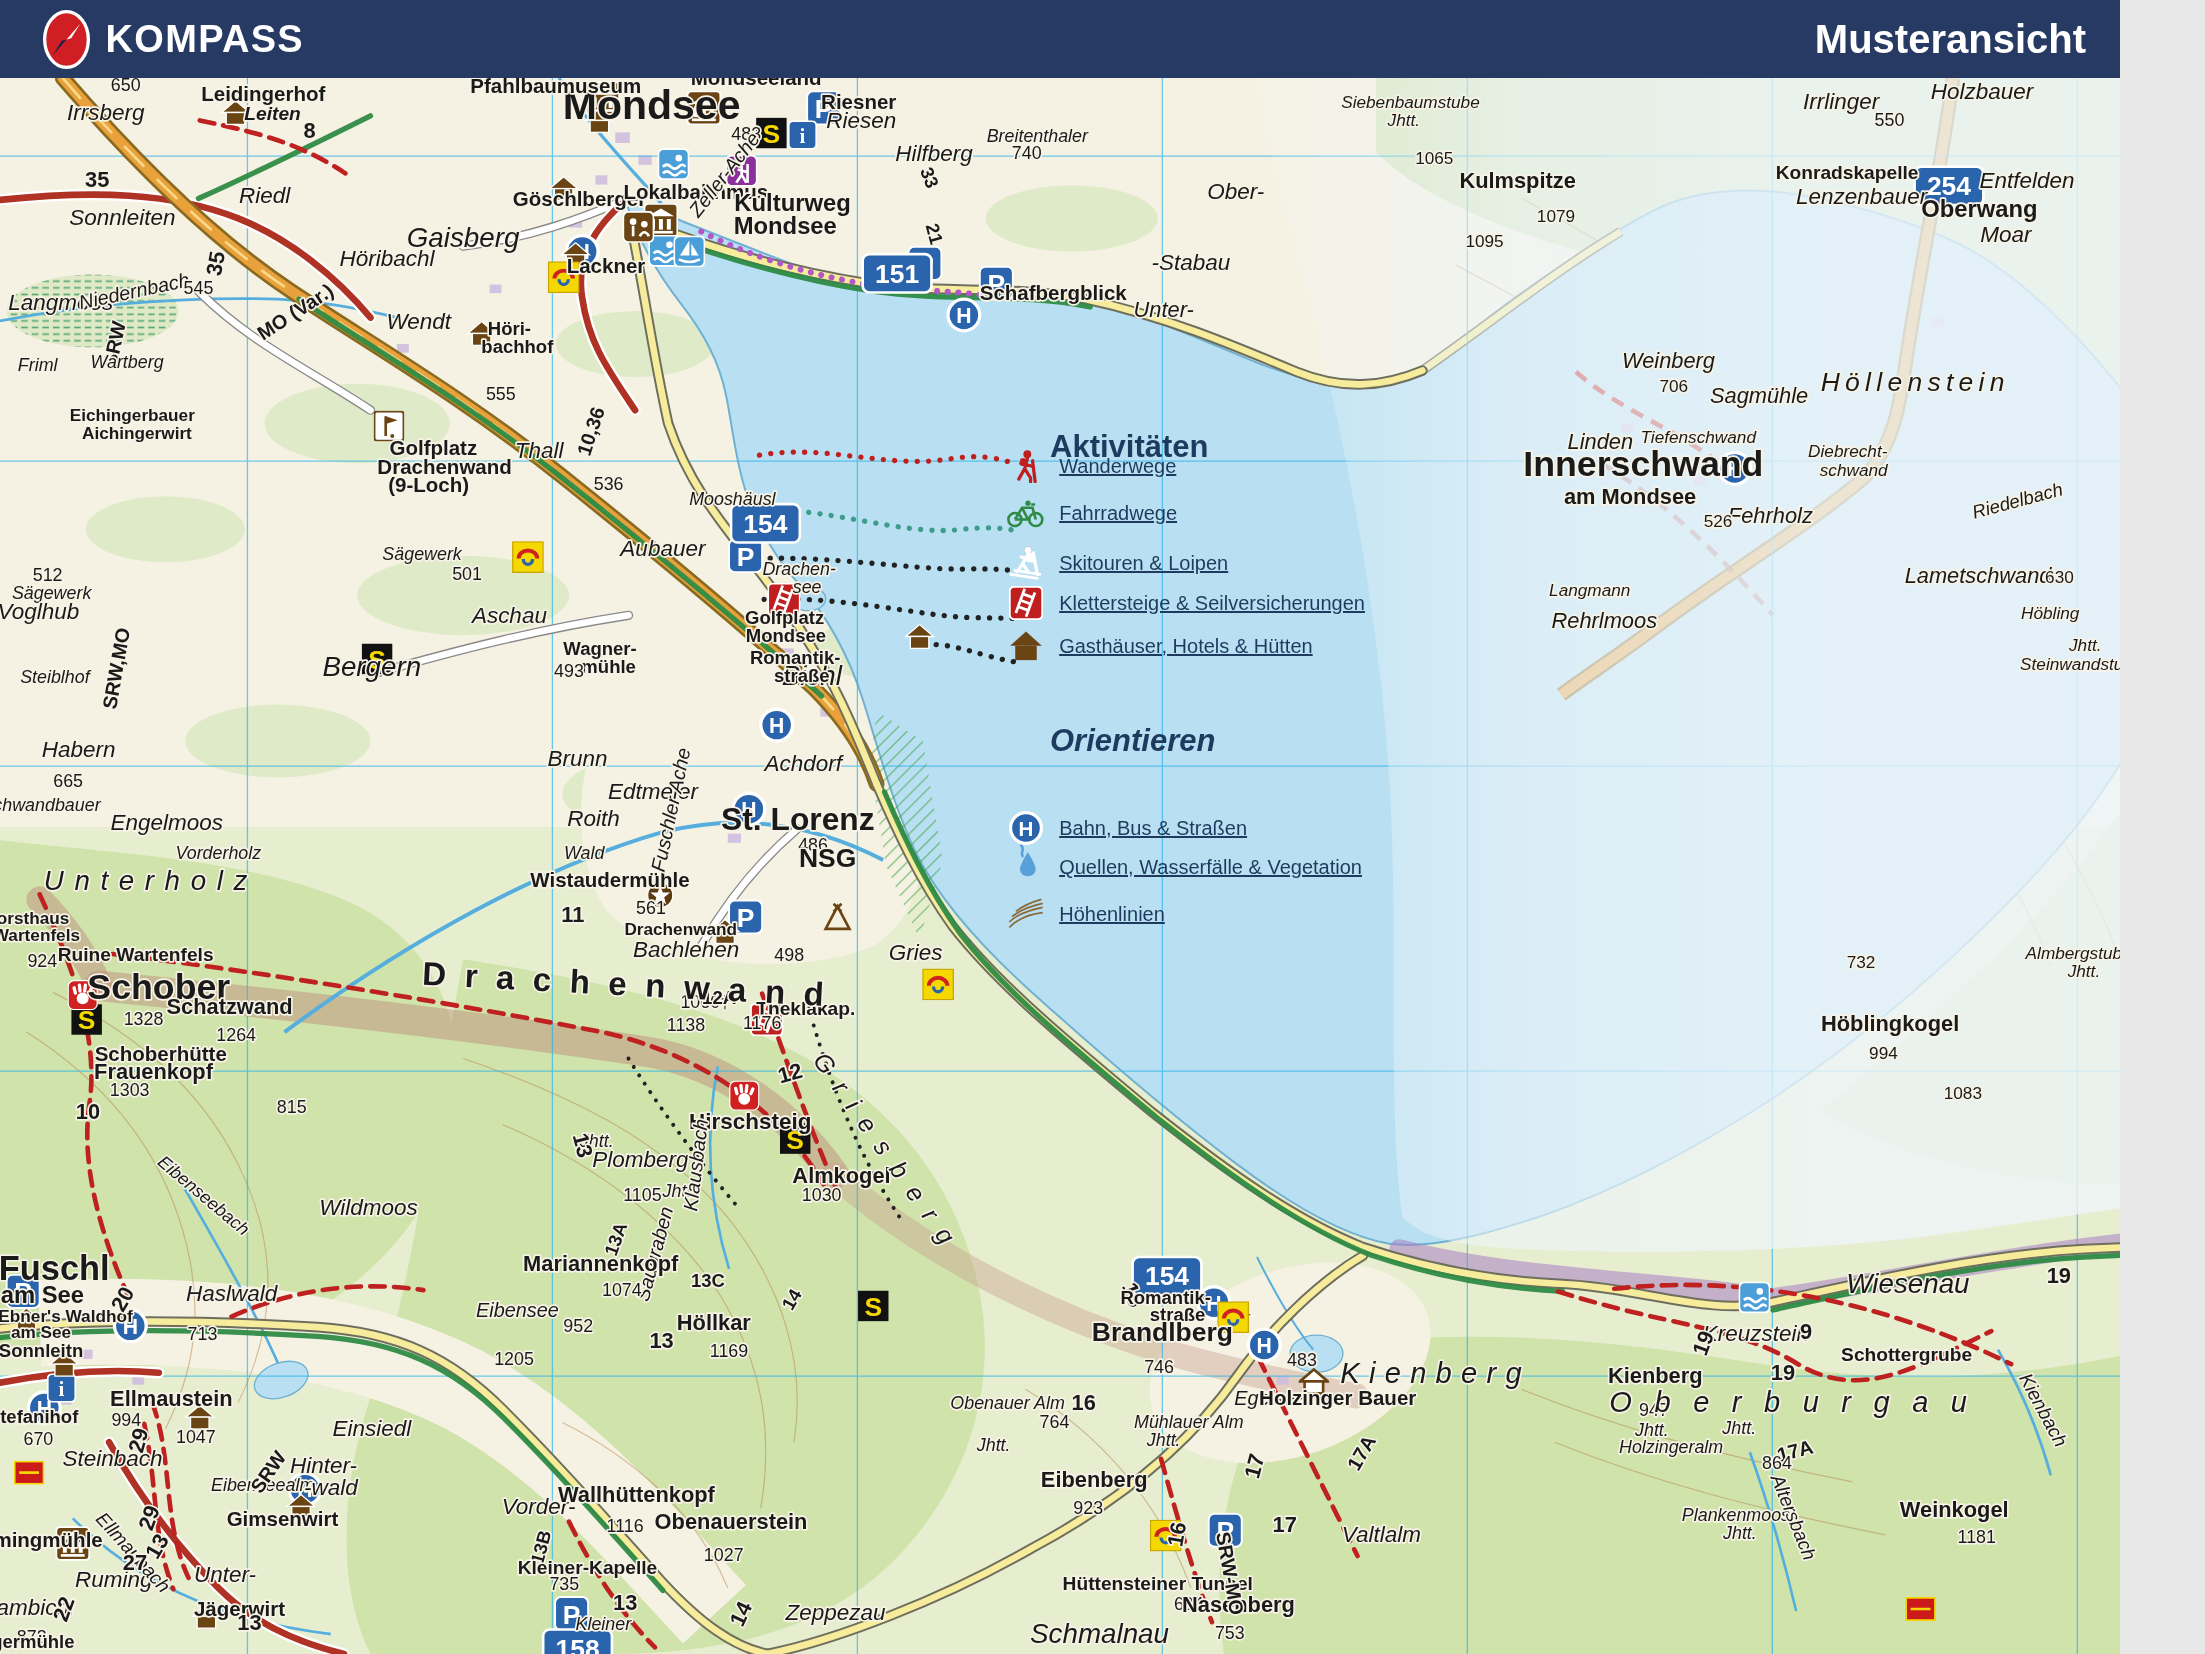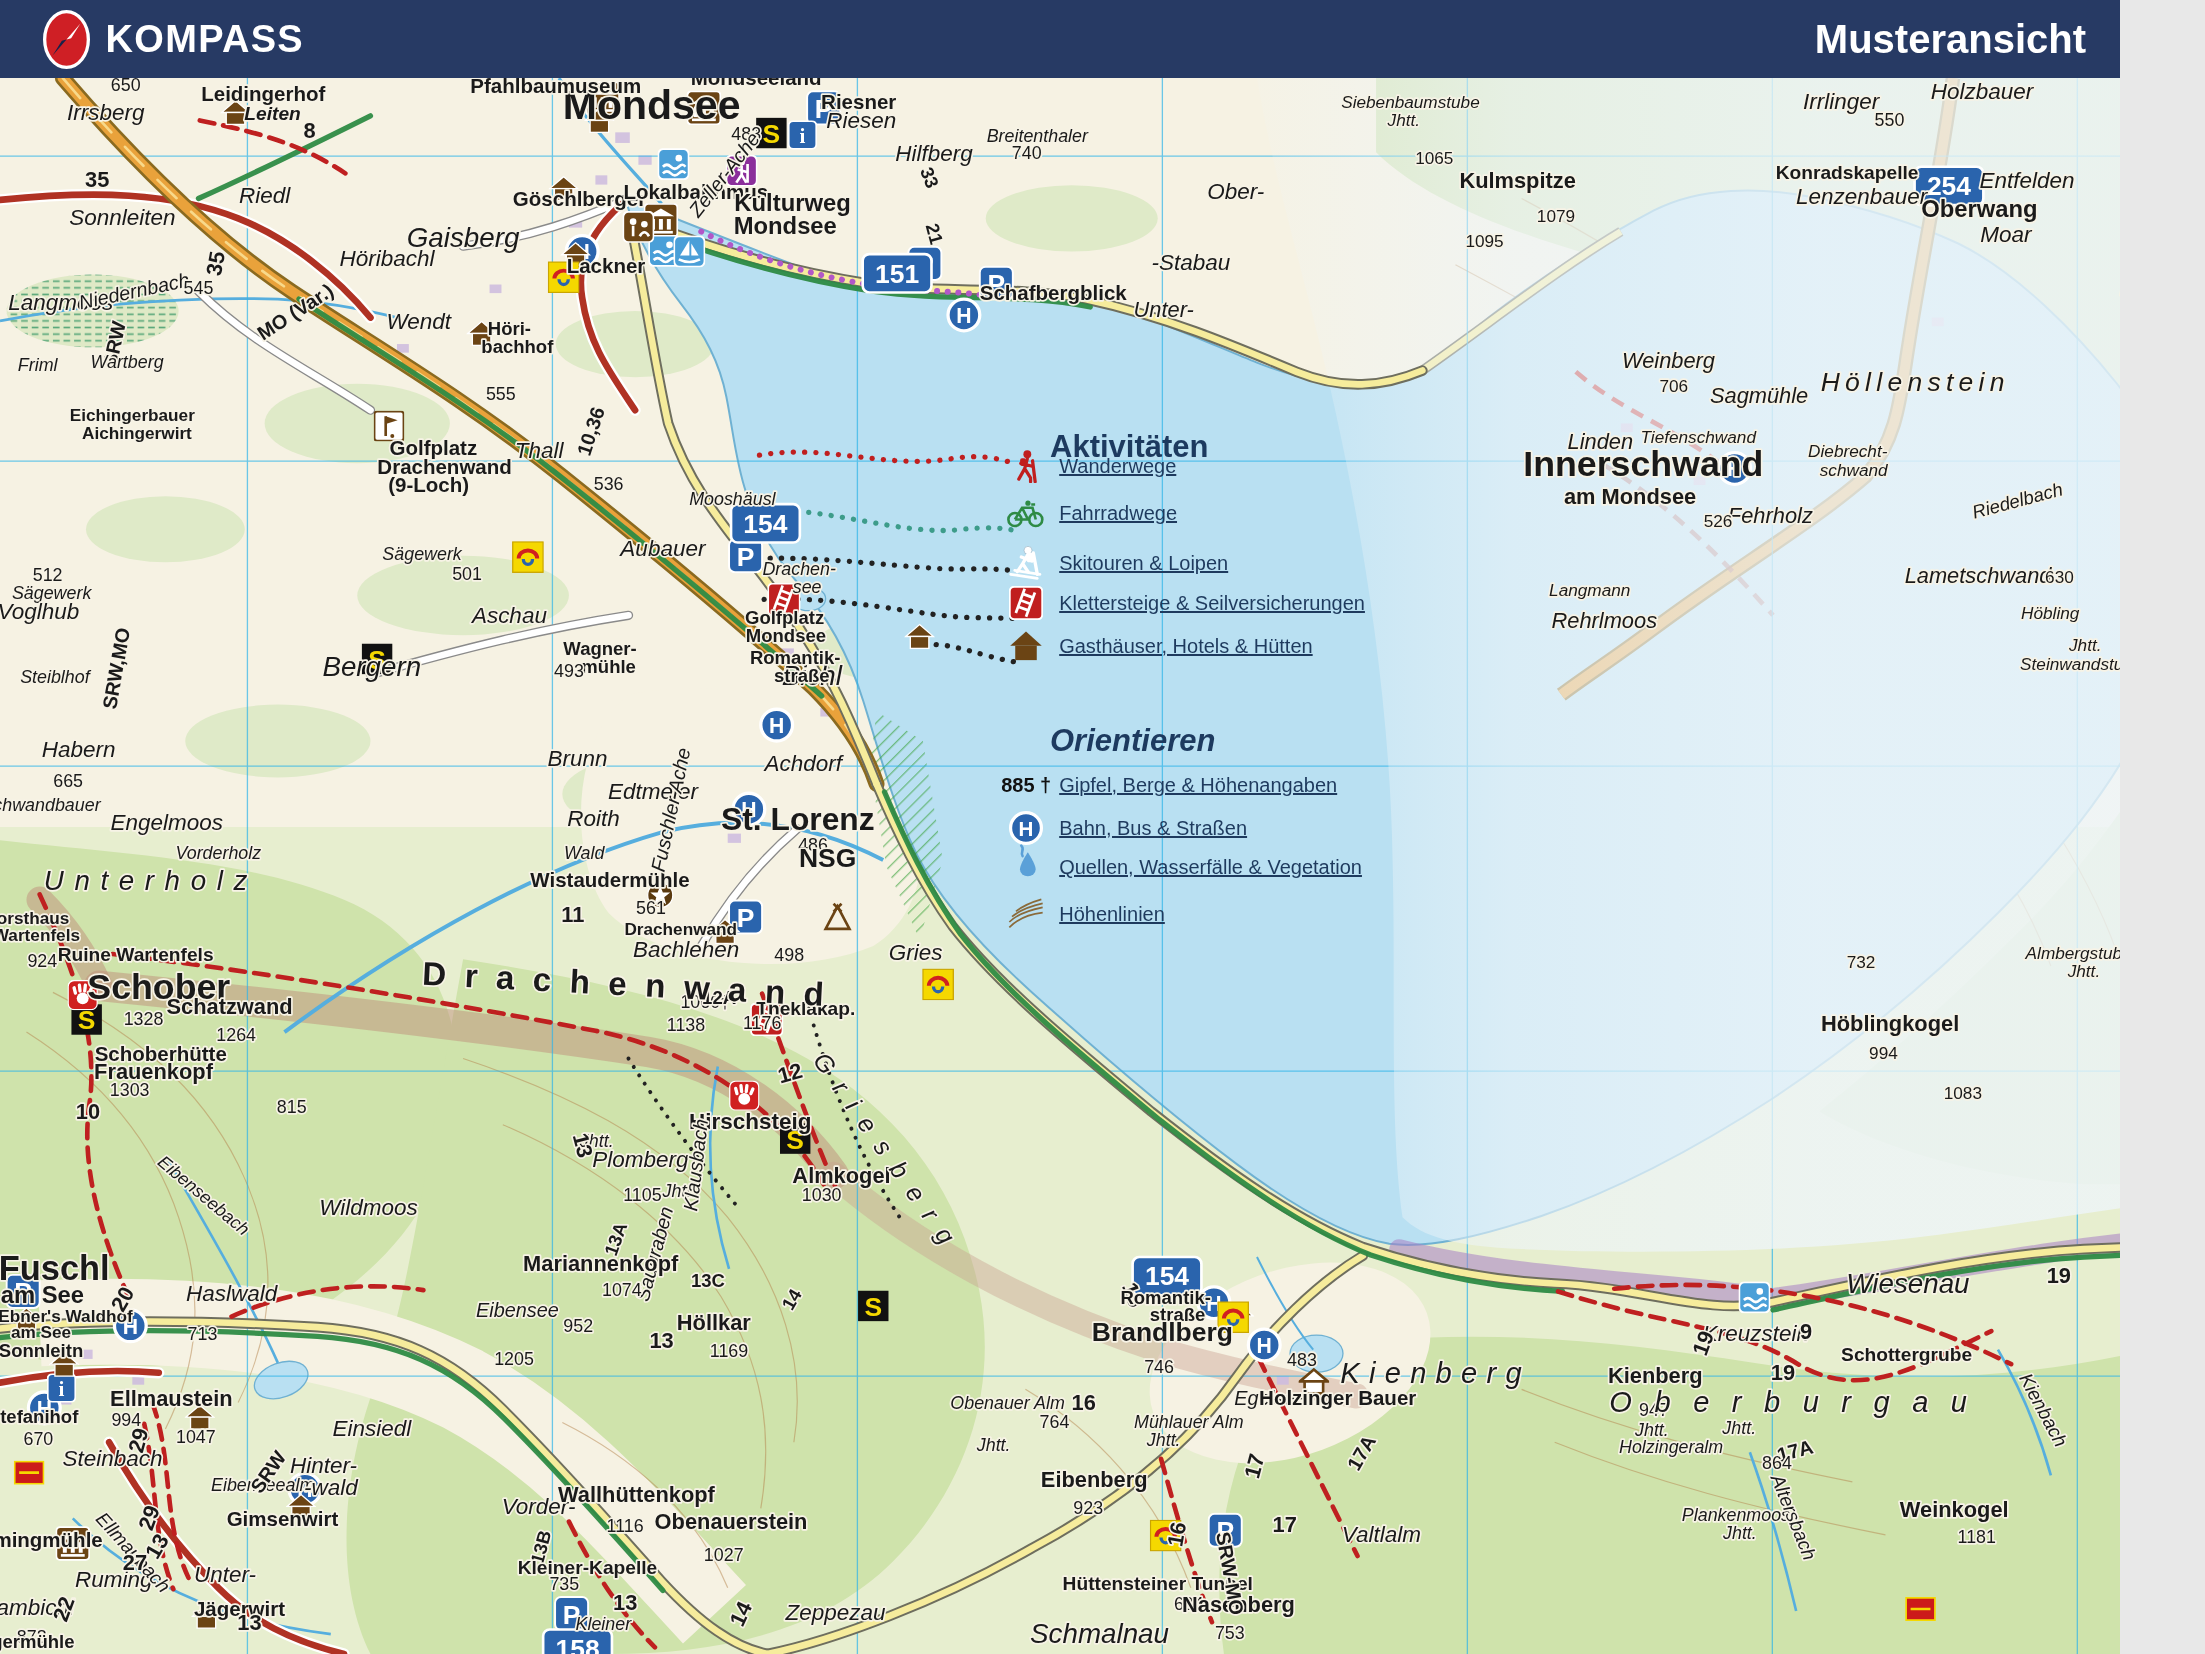--- a/index.html
+++ b/index.html
@@ -815,26 +815,20 @@
       <svg width="36" height="33" viewBox="0 0 46 46">
         <polygon points="23,2 45,22 1,22" fill="#6b4414"></polygon>
         <rect x="8" y="22" width="30" height="20" fill="#6b4414"></rect>
       </svg>
     </span>
     <span class="ltext">Gasthäuser, Hotels &amp; Hütten</span>
   </div>
 
   <div class="ltitle" style="top:306px;font-style:italic;">Orientieren</div>
 
-  <div class="lrow" style="top:349px;">
-    <span class="licon" style="color:#111;font-weight:bold;font-size:20px;white-space:nowrap;">
-      <span>885 †</span>
-    </span>
-    <span class="ltext">Gipfel, Berge &amp; Höhenangaben</span>
-  </div>
 
   <div class="lrow" style="top:392px;">
     <span class="licon">
       <svg width="36" height="36" viewBox="0 0 56 56">
         <circle cx="28" cy="28" r="24" fill="#2a64ad" stroke="#fff" stroke-width="5"></circle>
         <text x="28" y="40" font-size="32" font-weight="bold" fill="#fff" text-anchor="middle" font-family="Liberation Sans,sans-serif">H</text>
       </svg>
     </span>
     <span class="ltext">Bahn, Bus &amp; Straßen</span>
   </div>

